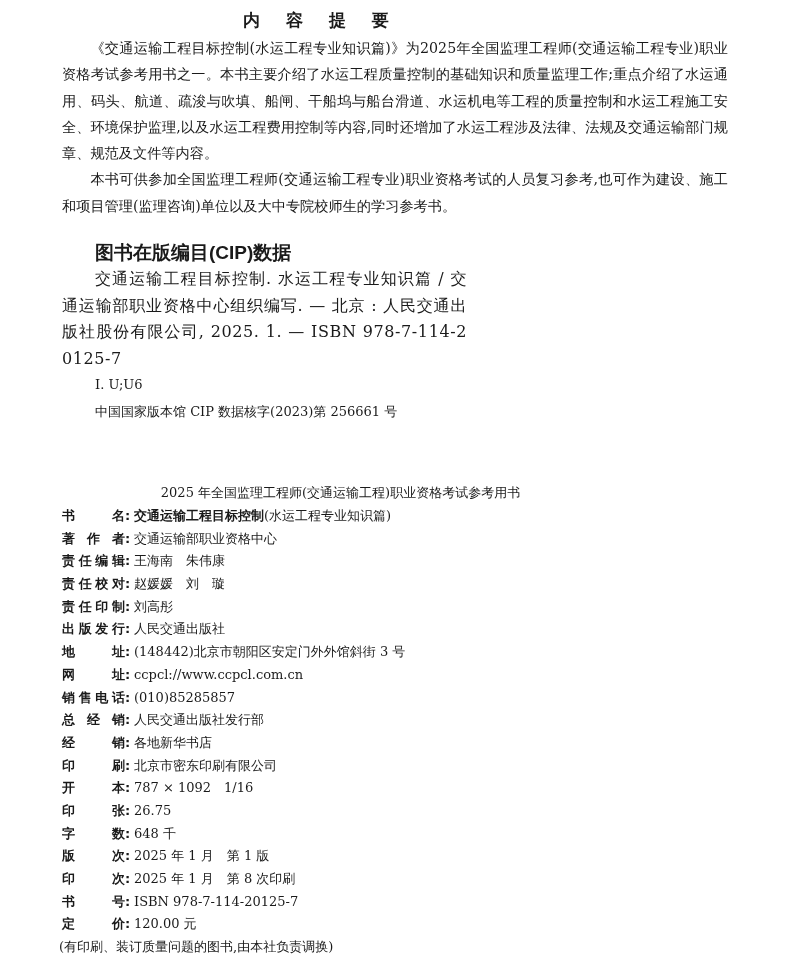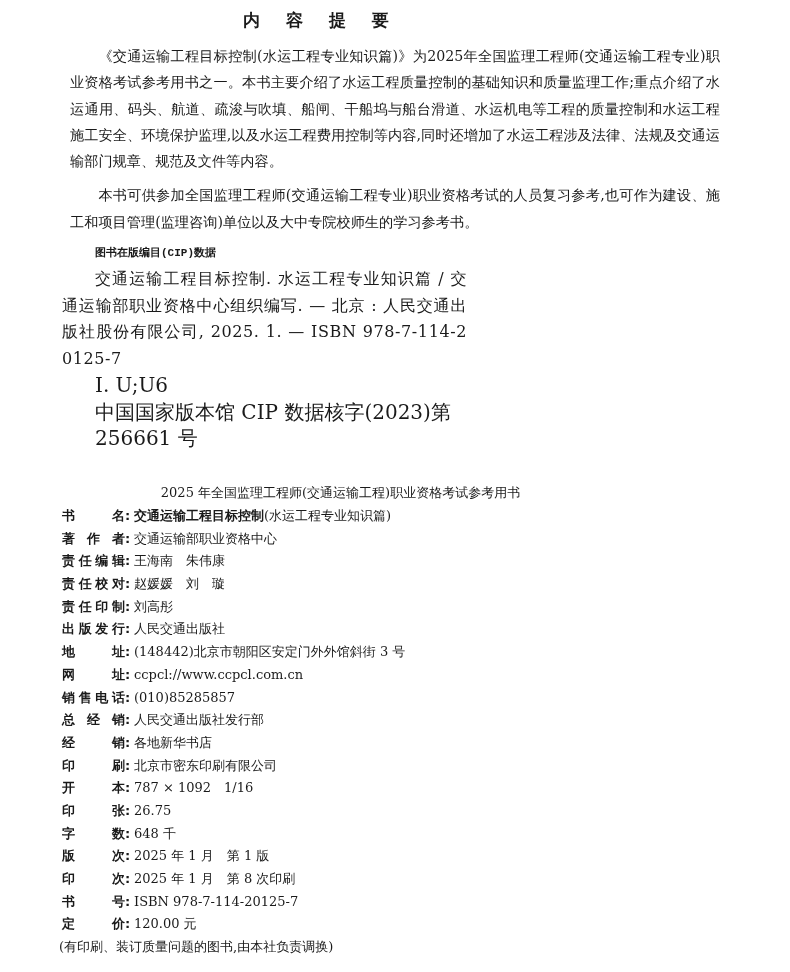--- a/index.html
+++ b/index.html
@@ -30,46 +30,46 @@
   .summary {
     position: absolute;
     top: 35px;
     left: 62px;
     width: 666px;
     font-size: 14.2px;
     line-height: 26.3px;
     text-align: justify;
   }
   .summary p {
-    margin: 8px;
+    margin: 0;
     text-indent: 2em;
   }
   .cip {
     position: absolute;
     top: 240px;
     left: 62px;
     width: 405px;
   }
   .cip-heading {
-    font-family: Liberation Mono, monospace;
-    font-weight: bold;
-    font-size: 11px;
+    font-family: Liberation Sans, sans-serif;
+    font-weight: bold;
+    font-size: 19px;
     line-height: 26px;
     padding-left: 33px;
   }
   .cip-body {
     font-size: 16px;
     line-height: 26.5px;
     text-indent: 33px;
     text-align: justify;
     letter-spacing: 0.6px;
     word-break: break-all;
   }
   .cip-line {
-    font-size: 20px;
+    font-size: 13px;
     line-height: 26.5px;
     padding-left: 33px;
   }
   .series {
     position: absolute;
     top: 483px;
     left: 0;
     width: 681px;
     text-align: center;
     font-size: 13px;

